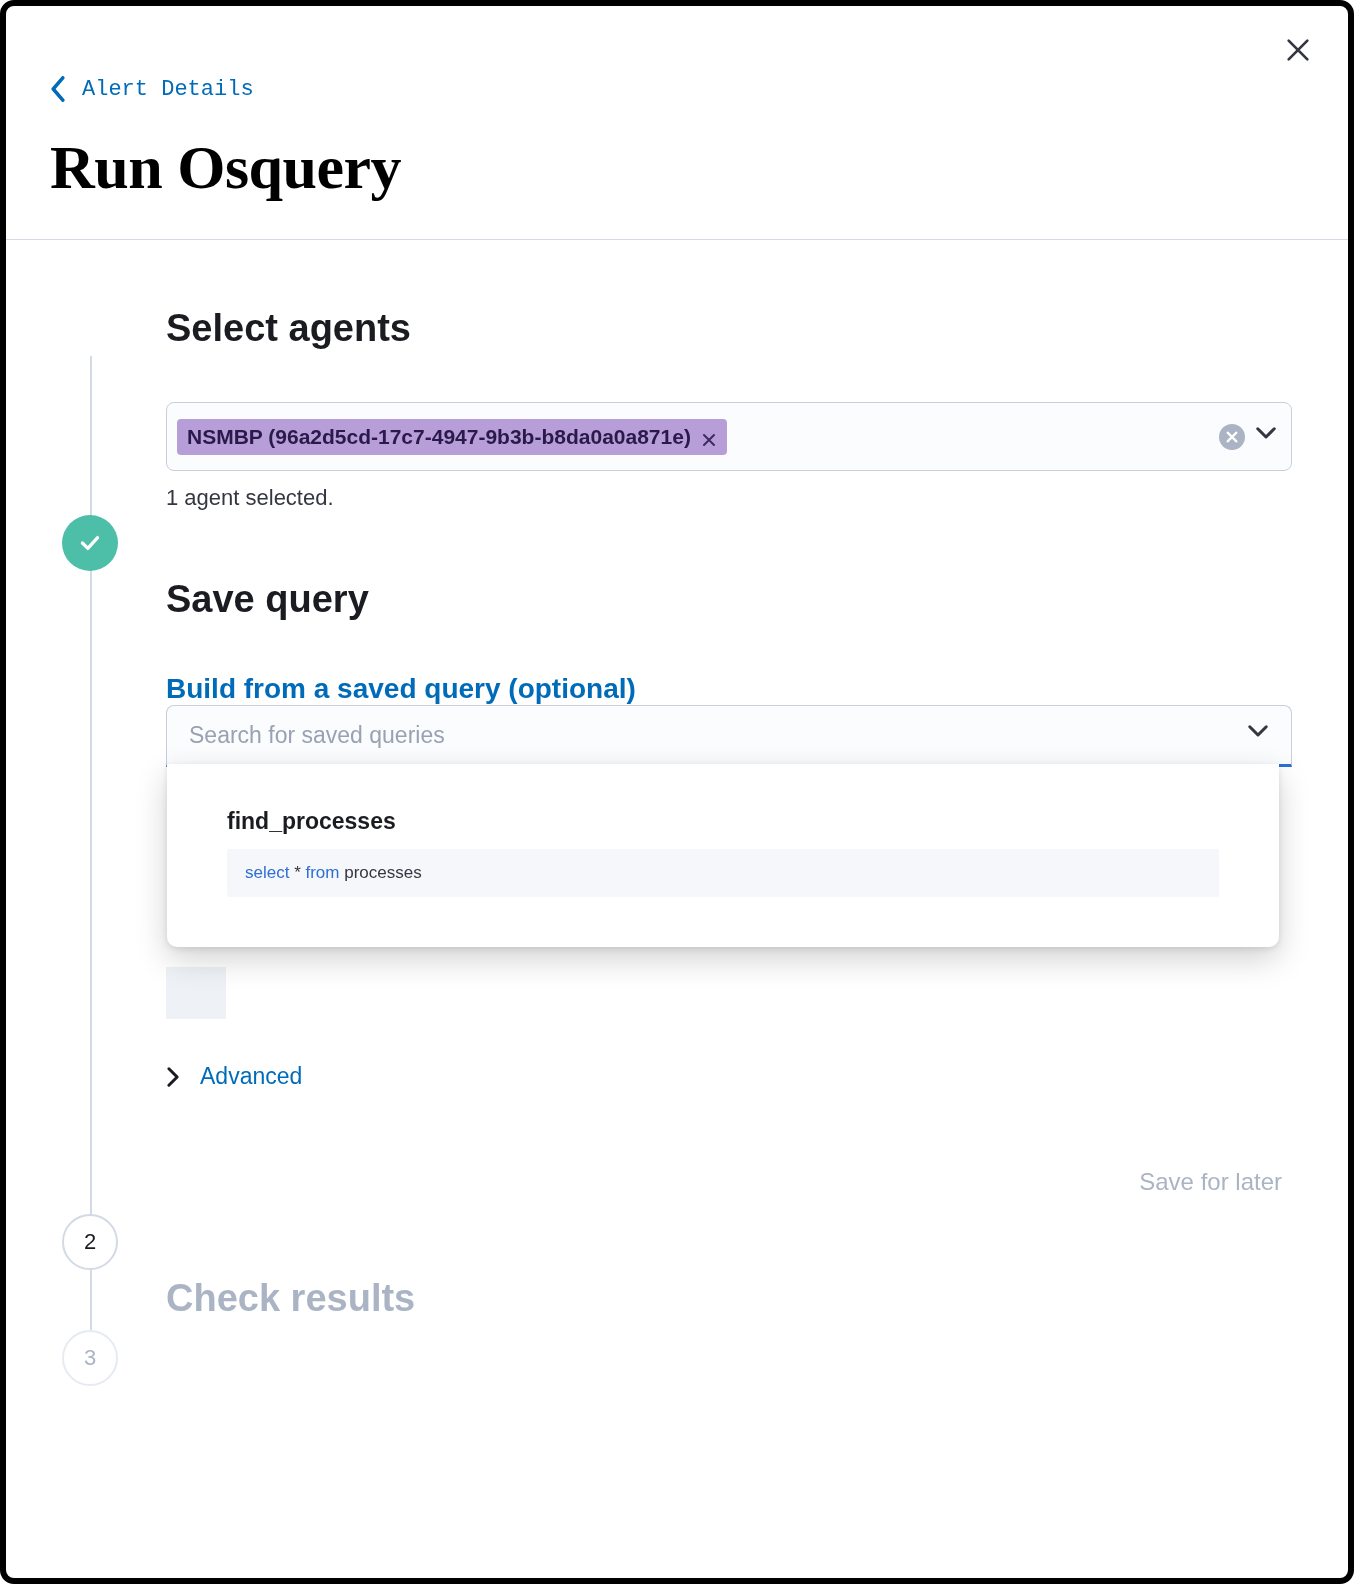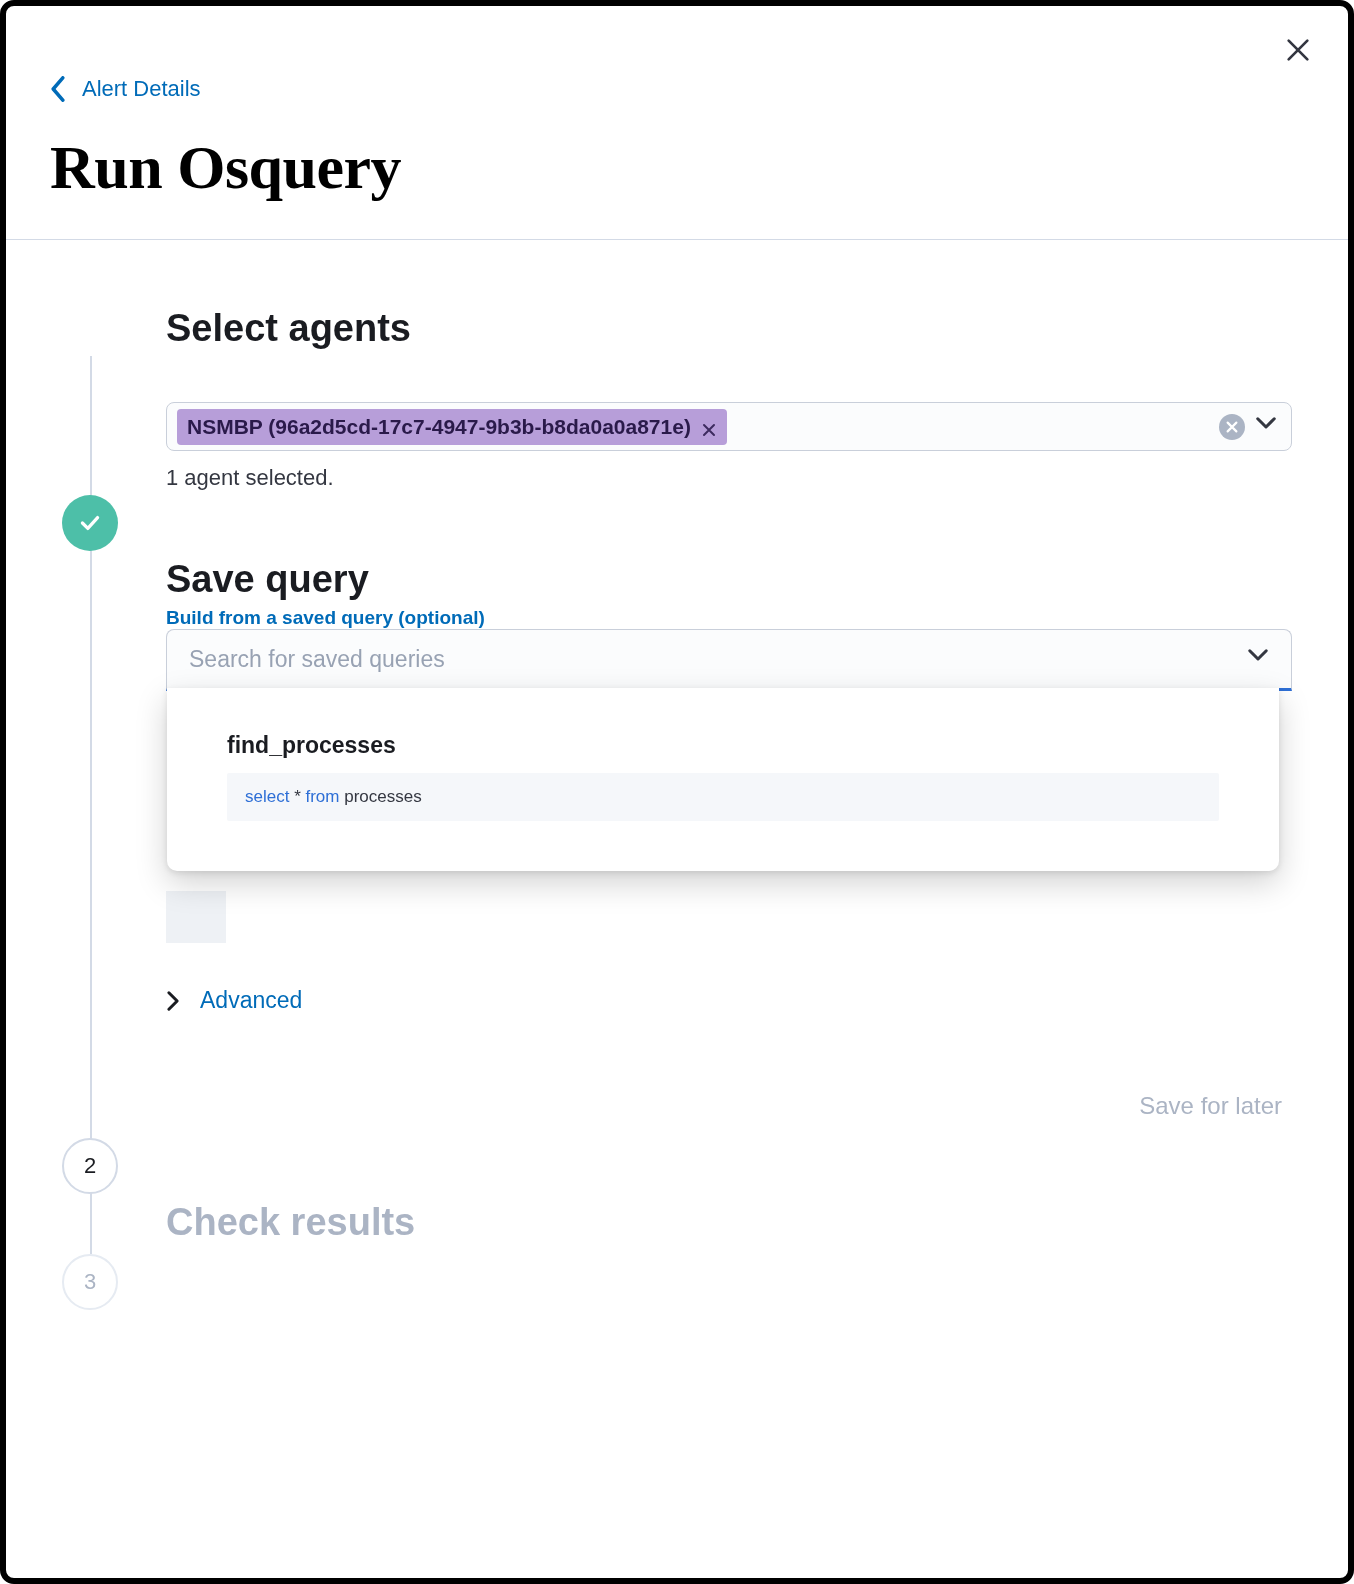--- a/index.html
+++ b/index.html
@@ -34,20 +34,21 @@
   }
   .breadcrumb {
     display: flex;
     align-items: center;
     gap: 16px;
     color: #006bb8;
     font-size: 22px;
     font-weight: 500;
     cursor: pointer;
     margin-bottom: 30px;
+    font-family: Liberation Mono, monospace;
   }
   .breadcrumb svg { width: 16px; height: 26px; }
   .page-title {
     font-size: 62px;
     font-weight: 800;
     letter-spacing: -0.5px;
     color: #000000;
     font-family: Liberation Serif, serif;
   }
   .divider {
@@ -118,21 +119,21 @@
     line-height: 56px;
   }
   .step-title.muted { color: #abb4c4; }
 
   
   .agent-select {
     margin-top: 46px;
     border: 1px solid #c9cfda;
     border-radius: 8px;
     background: #fbfcfd;
-    height: 49px;
+    height: 69px;
     display: flex;
     align-items: center;
     padding: 0 14px 0 10px;
     gap: 10px;
   }
   .agent-pill {
     background: #b79ed9;
     color: #2a1a4a;
     font-size: 21px;
     font-weight: 600;
@@ -163,22 +164,23 @@
     cursor: pointer;
   }
   .agent-hint {
     margin-top: 14px;
     font-size: 22px;
     color: #343741;
   }
 
   
   .field-label {
+    margin-top: 46px;
     color: #006bb8;
-    font-size: 19px;
+    font-size: 28px;
     font-weight: 700;
   }
   .combo {
     border: 1px solid #c9cfda;
     border-bottom: 3px solid #2e6fd6;
     border-radius: 8px 8px 0 0;
     background: #fbfcfd;
     height: 62px;
     display: flex;
     align-items: center;

